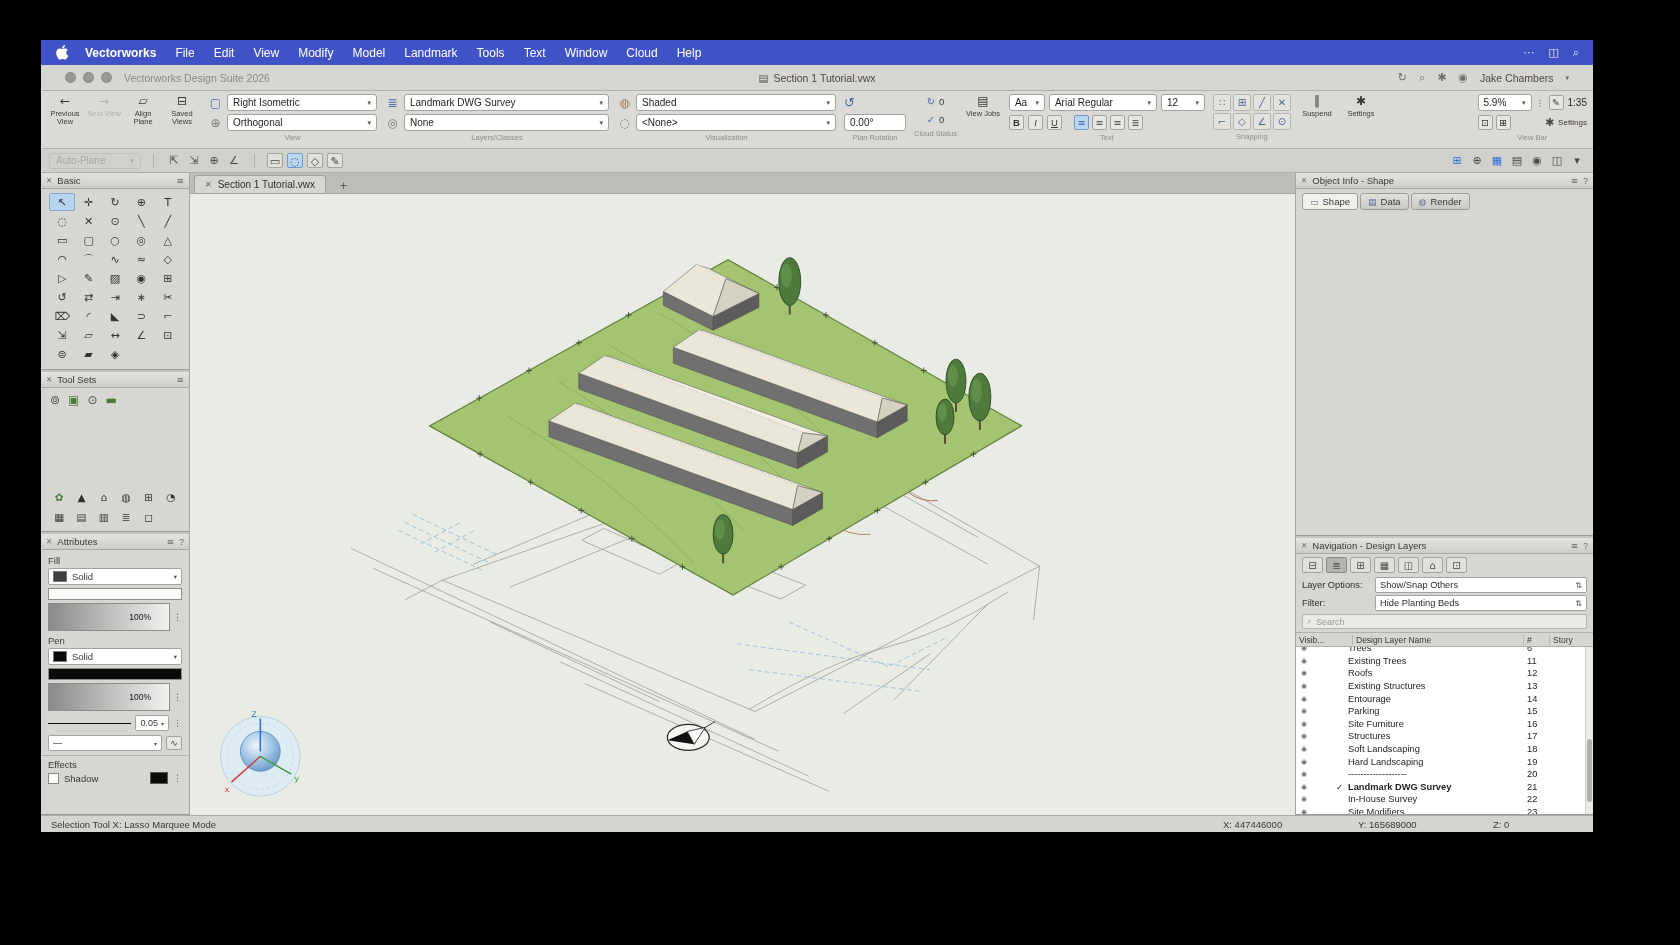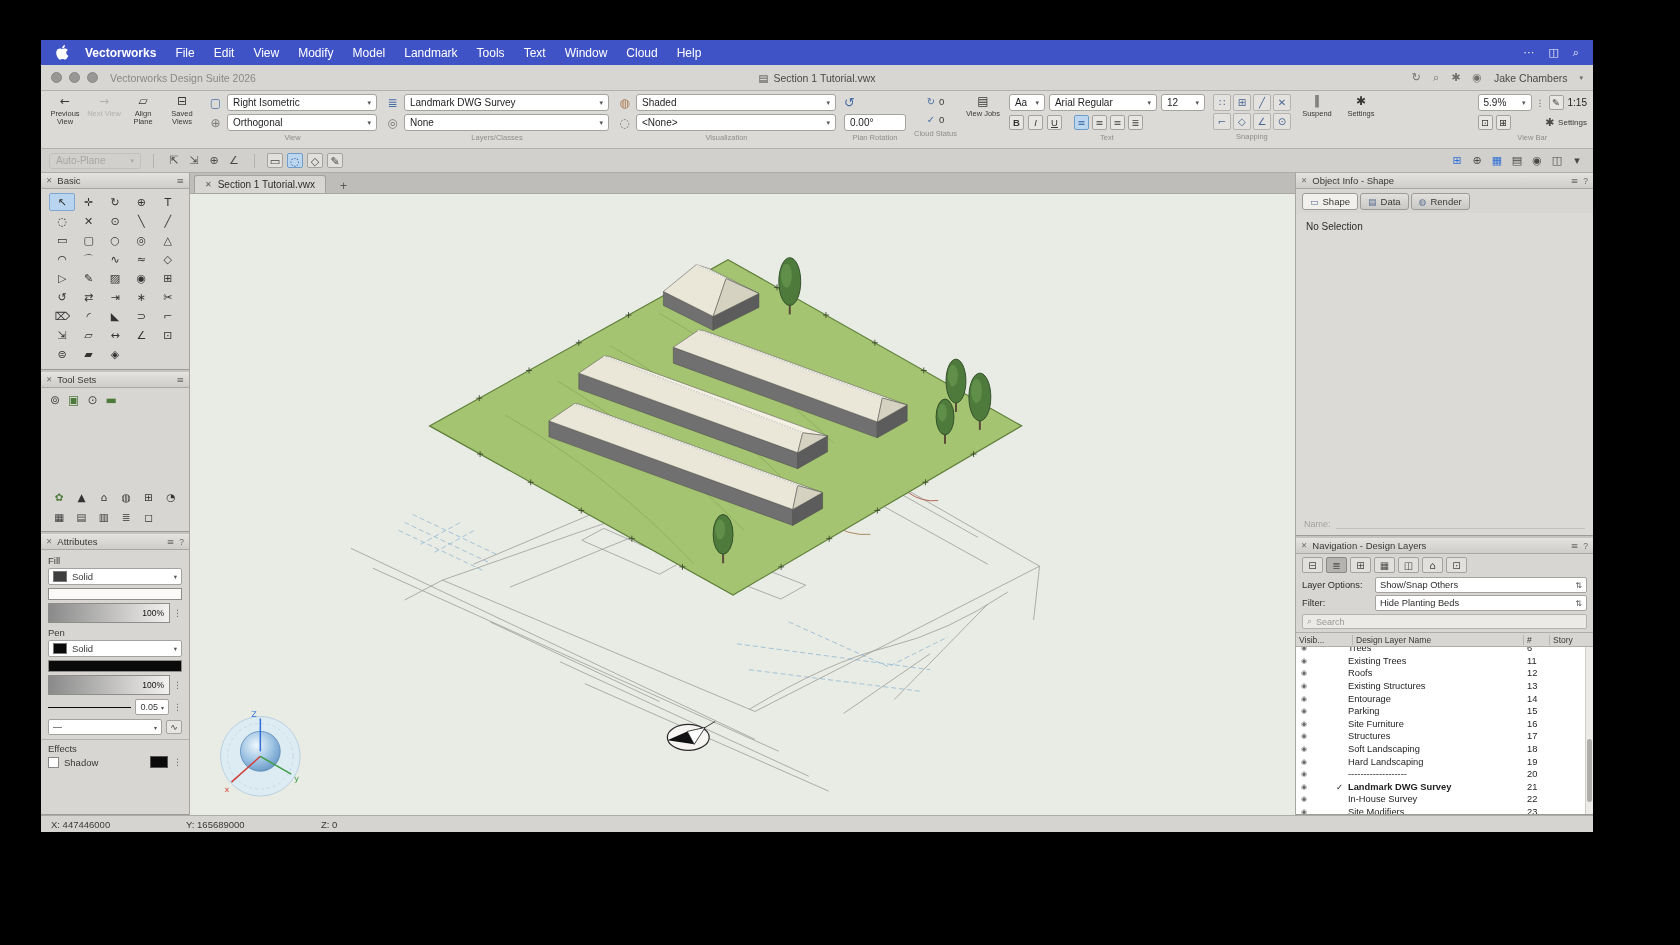--- a/index.html
+++ b/index.html
@@ -11,21 +11,21 @@
   
   .menubar{height:25px;background:#4053c6;display:flex;align-items:center;color:#fff;font-size:12px;padding:0 14px;flex:none;}
   .apple{width:14px;height:15px;margin-right:16px;flex:none;}
   #menu-items{display:flex;gap:19px;}
   .menu-item{cursor:default;}
   .menu-item:first-child{font-weight:bold;}
   #menu-right{margin-left:auto;display:flex;gap:14px;font-size:11px;}
   .mb-ico{opacity:.92;}
 
   
-  .titlebar{height:25px;background:#d8d6d3;border-bottom:1px solid #b3b1ae;display:flex;align-items:center;padding:0 10px;font-size:11px;position:relative;flex:none;}
+  .titlebar{height:25px;background:#d8d6d3;border-bottom:1px solid #b3b1ae;display:flex;align-items:center;padding:0 24px;font-size:11px;position:relative;flex:none;}
   .lights{display:flex;gap:7px;margin-right:12px;}
   .light{width:11px;height:11px;border-radius:50%;background:#999795;border:1px solid #8a8886;box-sizing:border-box;}
   .app-title{color:#8a8886;font-size:10.5px;}
   .doc-center{position:absolute;left:50%;transform:translateX(-50%);display:flex;gap:5px;align-items:center;color:#4a4846;font-size:10.5px;}
   .tb-right{margin-left:auto;display:flex;align-items:center;gap:12px;color:#6a6866;font-size:11px;}
   .user-name{color:#4a4846;font-size:10.5px;}
 
   
   .toolbar{height:58px;background:#dcdad7;border-bottom:1px solid #b3b1ae;display:flex;align-items:flex-start;padding:3px 6px 0;gap:8px;flex:none;box-sizing:border-box;}
   .tb-group{display:flex;flex-direction:column;align-items:center;flex:none;}
@@ -94,21 +94,21 @@
   
   .attributes{flex:1;}
   .attr-body{padding:2px 0;font-size:9.5px;color:#3a3836;}
   .attr-label{margin:3px 7px 2px;}
   .attr-dd{display:flex;align-items:center;gap:5px;background:#fff;border:1px solid #a5a3a0;border-radius:2px;height:15px;margin:0 7px 3px;padding:0 4px;font-size:9.5px;}
   .attr-dd .chev{margin-left:auto;font-size:6.5px;color:#555;}
   .swatch{width:12px;height:9px;background:#3f3f3f;border:1px solid #777;}
   .color-bar{height:10px;margin:0 7px 3px;border:1px solid #8f8d8a;background:#fbfaf8;}
   .color-bar.pen{background:#0a0a0a;}
   .op-row{display:flex;align-items:center;gap:3px;margin:0 7px 4px;}
-  .op-bar{flex:1;height:20px;border:1px solid #8f8d8a;background:linear-gradient(to right,#8a8a8a,#f2f1ef);display:flex;align-items:center;justify-content:flex-end;padding-right:5px;font-size:8.5px;color:#111;box-sizing:border-box;}
+  .op-bar{flex:1;height:28px;border:1px solid #8f8d8a;background:linear-gradient(to right,#8a8a8a,#f2f1ef);display:flex;align-items:center;justify-content:flex-end;padding-right:18px;font-size:8.5px;color:#111;box-sizing:border-box;}
   .lw-row,.style-row{display:flex;align-items:center;gap:4px;margin:1px 7px 4px;}
   .lw-line{flex:1;border-top:1.6px solid #0a0a0a;}
   .mini-dd{display:flex;align-items:center;gap:3px;background:#fff;border:1px solid #a5a3a0;border-radius:2px;height:14px;padding:0 4px;font-size:9px;}
   .mini-dd .chev{font-size:6px;color:#555;}
   .mini-dd.wide{flex:1;}
   .sq-btn{width:16px;height:14px;border:1px solid #a5a3a0;border-radius:2px;background:#e8e6e3;display:flex;align-items:center;justify-content:center;font-size:9px;color:#3a3836;box-sizing:border-box;}
   .fx-divider{border-top:1px solid #b5b3b0;margin:4px 0 2px;}
   .shadow-row{display:flex;align-items:center;gap:5px;margin:2px 7px;}
   .cb{width:9px;height:9px;border:1px solid #8a8886;background:#fff;}
   .sh-swatch{width:16px;height:10px;background:#0a0a0a;border:1px solid #555;margin-left:auto;}
@@ -393,21 +393,21 @@
 
     <div class="tb-group" style="margin-left:auto;">
       <div class="tb-rows">
         <div class="tb-row">
           <div class="dd w54">
                 <span>5.9%</span>
                 <span class="chev ico">▾</span>
               </div>
           <span class="stepper ico">⋮</span>
           <span class="sqbtn ico">✎</span>
-          <span style="font-size:10px;color:#1e1e1e;">1:15</span>
+          <span style="font-size:10px;color:#1e1e1e;">1:35</span>
         </div>
         <div class="tb-row">
           <span class="zoom-icons" id="zoom-icons">
                 <span class="sqbtn ico">⊡</span>
                 <span class="sqbtn ico">⊞</span>
               </span>
           <span style="flex:1"></span>
           <span class="ico" style="font-size:11px;color:#4a4846;">✱</span>
           <span style="font-size:8px;color:#3a3836;">Settings</span>
         </div>
@@ -771,28 +771,20 @@
           </div>
           <div class="oi-tab">
             <span class="ico">▤</span>
             <span>Data</span>
           </div>
           <div class="oi-tab">
             <span class="ico">◍</span>
             <span>Render</span>
           </div>
         </div>
-        <div class="oi-body">
-          <div class="no-sel">No Selection</div>
-          <div style="flex:1;"></div>
-          <div class="oi-name">
-            <span>Name:</span>
-            <span class="line"></span>
-          </div>
-        </div>
       </div>
 
       <div class="palette navpanel">
         <div class="pal-header">
           <span class="pal-close ico">✕</span>
           <span class="pal-title">Navigation - Design Layers</span>
           <span class="pal-menu ico">≡</span>
           <span class="pal-help">?</span>
         </div>
         <div id="nav-icons">
@@ -929,19 +921,20 @@
               </div>
               <div class="vscroll">
                 <div class="vthumb"></div>
               </div>
         </div>
       </div>
     </div>
   </div>
 
   <div class="statusbar">
+    <span class="sb-left">Selection Tool X:  Lasso Marquee Mode</span>
     <span class="sb-coord">X: 447446000</span>
     <span class="sb-coord">Y: 165689000</span>
     <span class="sb-coord" style="width:90px;">Z: 0</span>
   </div>
 
  </div>
 </div>
 
 </body></html>

